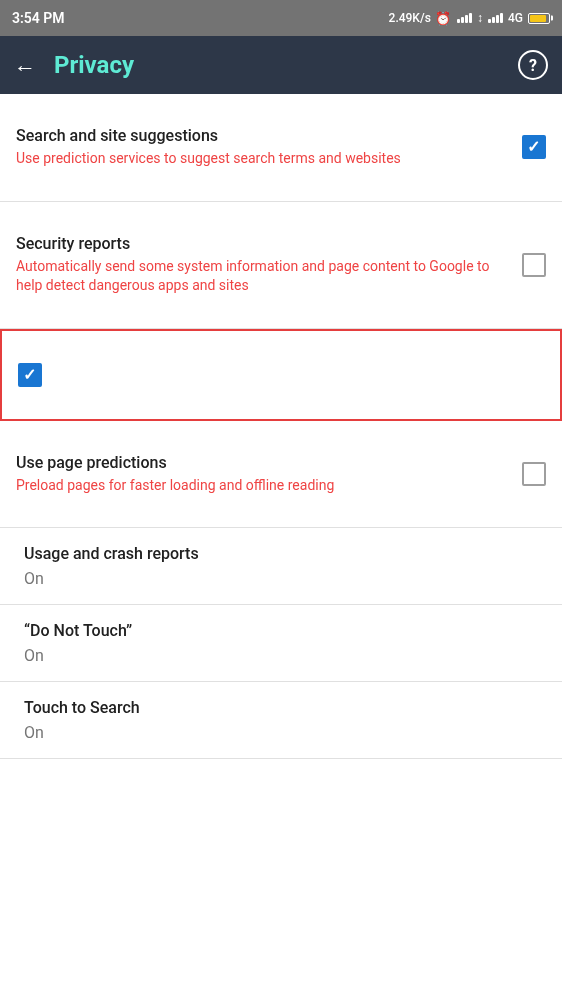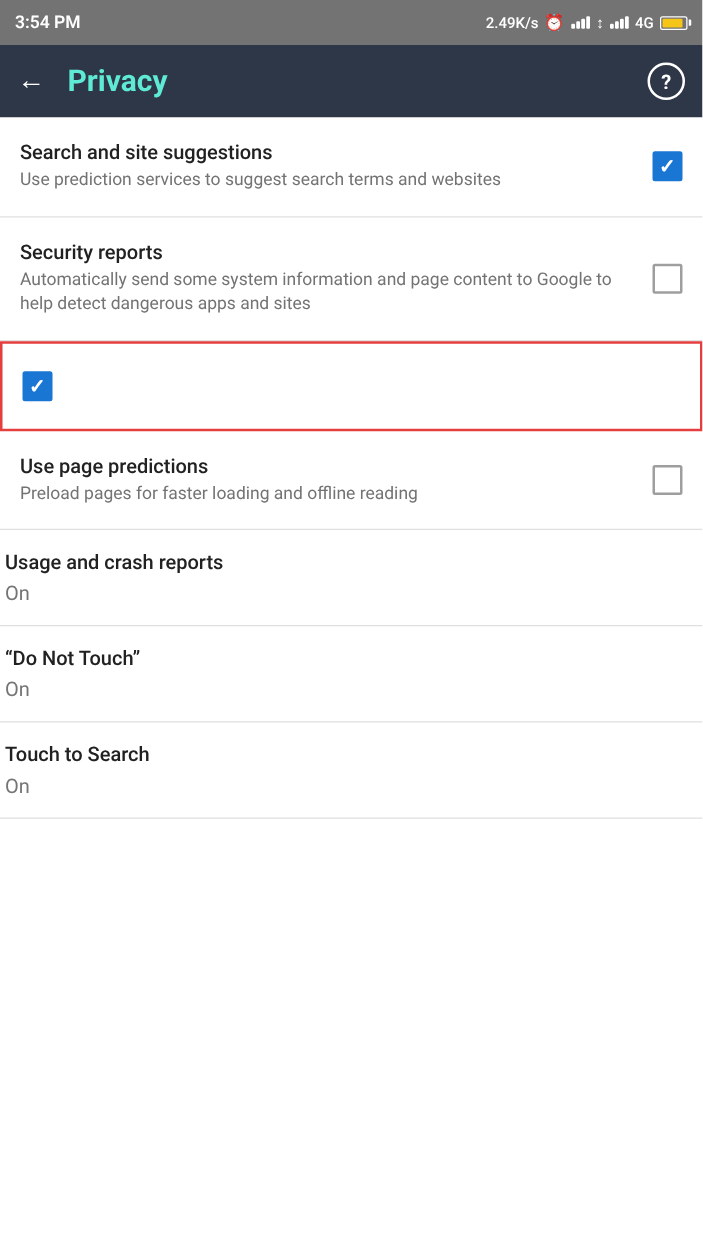--- a/index.html
+++ b/index.html
@@ -110,21 +110,21 @@
     }
 
     
     .settings-list {
       background: #fff;
     }
 
     .settings-item {
       display: flex;
       align-items: center;
-      padding: 18px 16px;
+      padding: 32px 16px;
       border-bottom: 1px solid #e0e0e0;
       min-height: 72px;
       cursor: pointer;
     }
 
     .settings-item.highlighted {
       border: 2.5px solid #e53e3e;
       margin: 0;
     }
 
@@ -135,21 +135,21 @@
 
     .settings-item-title {
       font-size: 16px;
       font-weight: 500;
       color: #212121;
       margin-bottom: 4px;
     }
 
     .settings-item-subtitle {
       font-size: 14px;
-      color: #737373;
+      color: #ef4444;
       line-height: 1.4;
     }
 
     .settings-item-status {
       font-size: 16px;
       color: #757575;
       margin-top: 2px;
     }
 
     
@@ -179,21 +179,21 @@
 
     .checkbox.unchecked {
       background: transparent;
       border-color: #9e9e9e;
     }
 
     
     .settings-item-simple {
       display: flex;
       flex-direction: column;
-      padding: 16px 4px;
+      padding: 16px 24px;
       border-bottom: 1px solid #e0e0e0;
       min-height: 68px;
       justify-content: space-between;
       cursor: pointer;
     }
   </style>
 </head>
 <body>
 
 <div class="status-bar">

